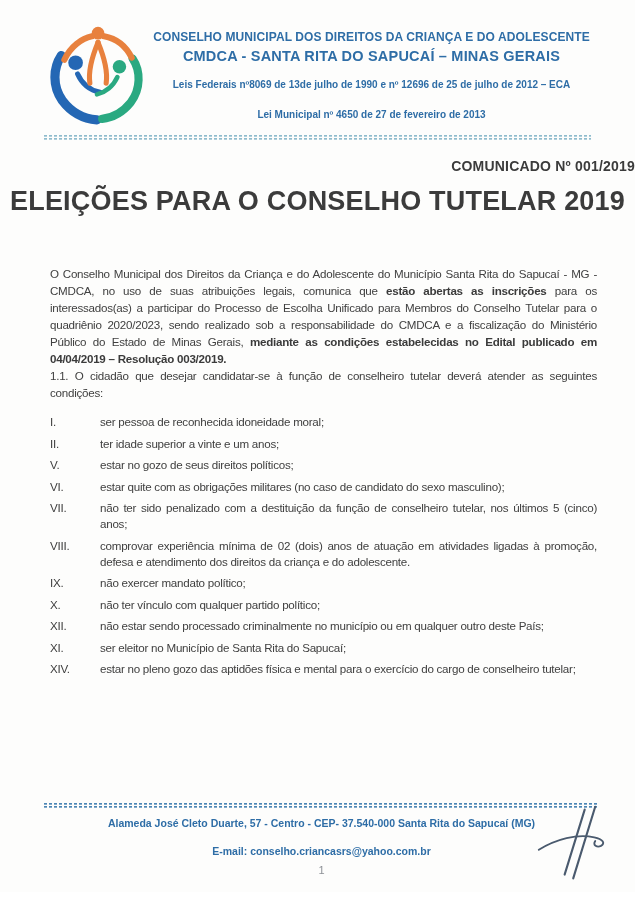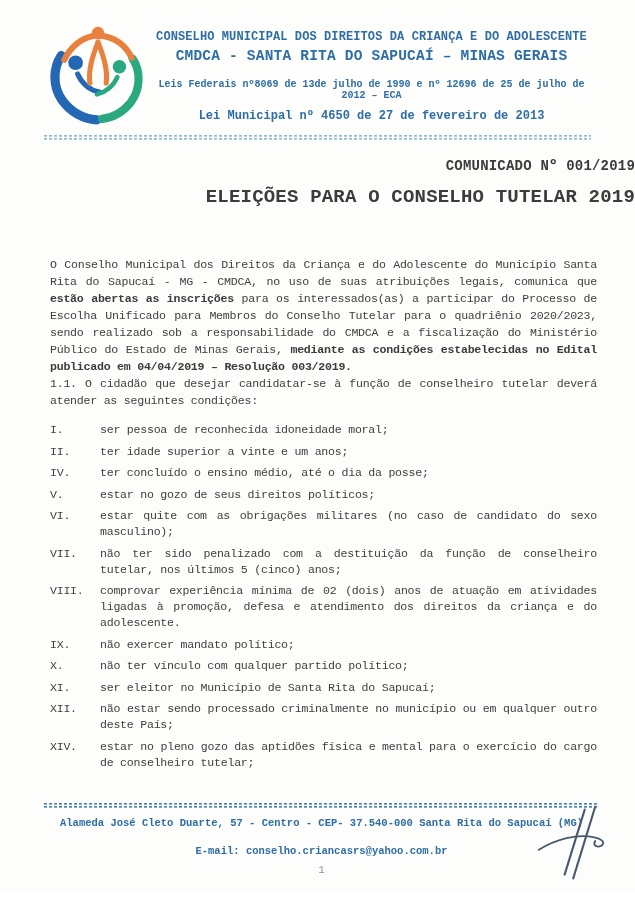--- a/index.html
+++ b/index.html
@@ -2,53 +2,53 @@
 <html lang="pt"><head>
 <meta charset="utf-8">
 <style>
   * { margin:0; padding:0; box-sizing:border-box; }
   html,body { background:#ffffff; }
   .page {
     position:relative;
     width:635px; height:892px;
     margin:0 auto;
     background:#fdfdfc;
-    font-family:Liberation Mono, monospace;
+    font-family:Liberation Sans, sans-serif;
     color:#404040;
     overflow:hidden;
   }
   
   .header-row { display:flex; padding:20px 40px 0 46px; }
   .logo-wrap { flex:none; width:102px; height:102px; margin-top:4px; }
   .header-text { flex:1; text-align:center; padding-top:10px; }
   .org1 { color:#2e6da6; font-weight:bold; font-size:12px; letter-spacing:0.1px; }
   .org2 { color:#2e6da6; font-weight:bold; font-size:14.5px; margin-top:4px; letter-spacing:0.2px; }
   .law1 { color:#2e6da6; font-weight:bold; font-size:10px; margin-top:15px; }
-  .law2 { color:#2e6da6; font-weight:bold; font-size:12px; margin-top:8px; }
+  .law2 { color:#2e6da6; font-weight:bold; font-size:10px; margin-top:19px; }
   
   .sep {
     height:5px;
     background-repeat:no-repeat,no-repeat;
     background-size:100% 1.7px,100% 1.7px;
     background-position:0 0,0 3.2px;
   }
   .sep-top {
     margin:9px 44px 0 44px;
     background-image:
       repeating-linear-gradient(90deg,#8fbccd 0 3px,transparent 3px 5px),
       repeating-linear-gradient(90deg,#8fbccd 0 3px,transparent 3px 5px);
   }
   .sep-bottom {
     background-image:
       repeating-linear-gradient(90deg,#4c86b5 0 3px,transparent 3px 5px),
       repeating-linear-gradient(90deg,#4c86b5 0 3px,transparent 3px 5px);
   }
   
   .comunicado { text-align:right; font-weight:bold; font-size:14px; color:#3b3b3b; margin-top:18px; letter-spacing:0.2px; }
-  .doc-title  { text-align:right; font-weight:bold; font-size:19px; color:#3b3b3b; margin-top:12px; letter-spacing:0.2px; }
+  .doc-title  { text-align:center; font-weight:bold; font-size:27px; color:#3b3b3b; margin-top:12px; letter-spacing:0.2px; }
   
   .content { padding:0 38px 0 50px; font-size:11.6px; letter-spacing:-0.25px; }
   .intro { margin-top:48px; line-height:17px; text-align:justify; }
   .intro b, .sec-heading { color:#3b3b3b; }
   .sec-heading { margin-top:24px; font-weight:bold; font-size:12.2px; letter-spacing:-0.1px; }
   .sec-intro { margin-top:0; line-height:17px; text-align:justify; }
   .items { margin-top:13px; }
   .item { display:flex; margin-bottom:5.5px; line-height:16px; }
   .item .num { flex:none; width:50px; }
   .item .txt { flex:1; text-align:justify; }
@@ -106,24 +106,20 @@
     <div class="items">
       <div class="item">
           <span class="num">I.</span>
           <span class="txt">ser pessoa de reconhecida idoneidade moral;</span>
         </div>
       <div class="item">
           <span class="num">II.</span>
           <span class="txt">ter idade superior a vinte e um anos;</span>
         </div>
       <div class="item">
-          <span class="num">IV.</span>
-          <span class="txt">ter concluído o ensino médio, até o dia da posse;</span>
-        </div>
-      <div class="item">
           <span class="num">V.</span>
           <span class="txt">estar no gozo de seus direitos políticos;</span>
         </div>
       <div class="item">
           <span class="num">VI.</span>
           <span class="txt">estar quite com as obrigações militares (no caso de candidato do sexo masculino);</span>
         </div>
       <div class="item">
           <span class="num">VII.</span>
           <span class="txt">não ter sido penalizado com a destituição da função de conselheiro tutelar, nos últimos 5 (cinco) anos;</span>
@@ -134,26 +130,26 @@
         </div>
       <div class="item">
           <span class="num">IX.</span>
           <span class="txt">não exercer mandato político;</span>
         </div>
       <div class="item">
           <span class="num">X.</span>
           <span class="txt">não ter vínculo com qualquer partido político;</span>
         </div>
       <div class="item">
+          <span class="num">XII.</span>
+          <span class="txt">não estar sendo processado criminalmente no município ou em qualquer outro deste País;</span>
+        </div>
+      <div class="item">
           <span class="num">XI.</span>
           <span class="txt">ser eleitor no Município de Santa Rita do Sapucaí;</span>
-        </div>
-      <div class="item">
-          <span class="num">XII.</span>
-          <span class="txt">não estar sendo processado criminalmente no município ou em qualquer outro deste País;</span>
         </div>
       <div class="item">
           <span class="num">XIV.</span>
           <span class="txt">estar no pleno gozo das aptidões física e mental para o exercício do cargo de conselheiro tutelar;</span>
         </div>
     </div>
   </div>
 
   <div class="footer">
     <div class="sep sep-bottom"></div>

